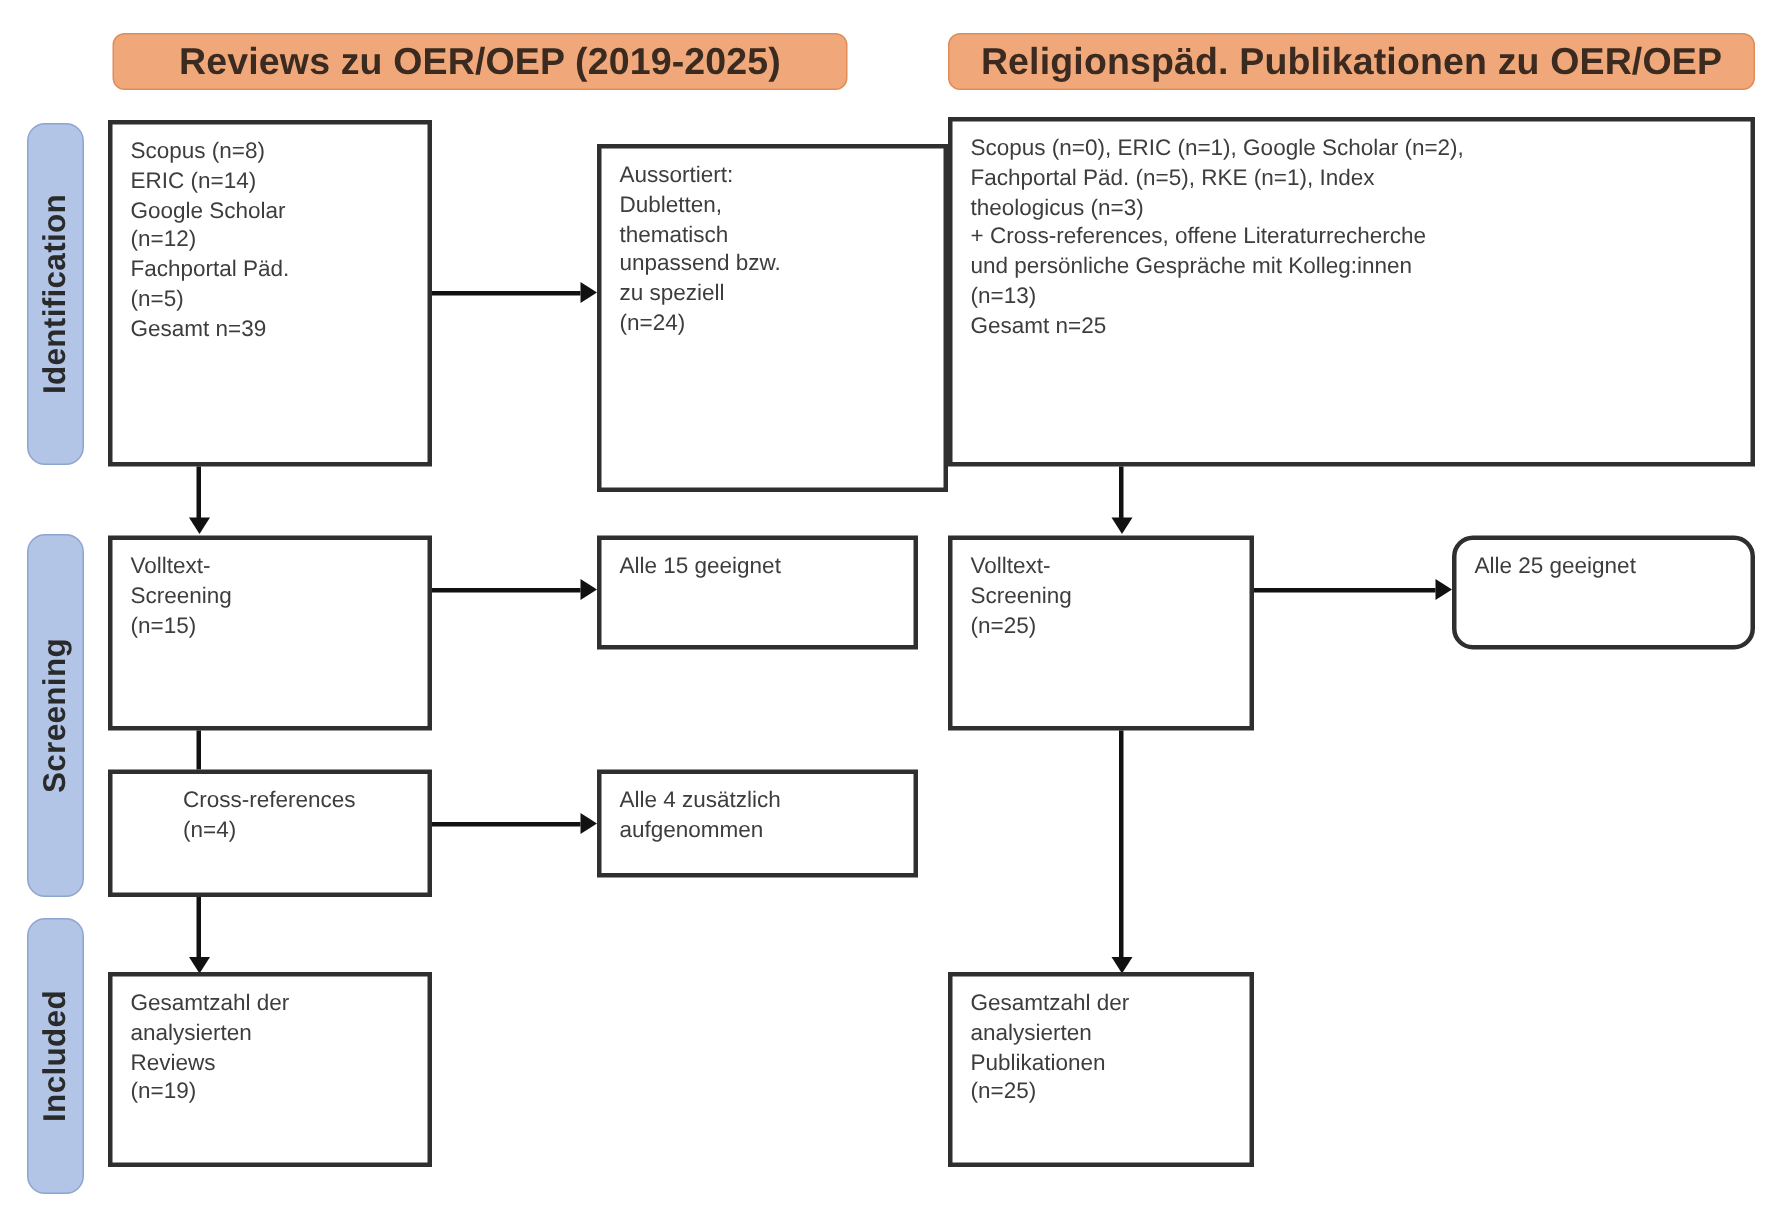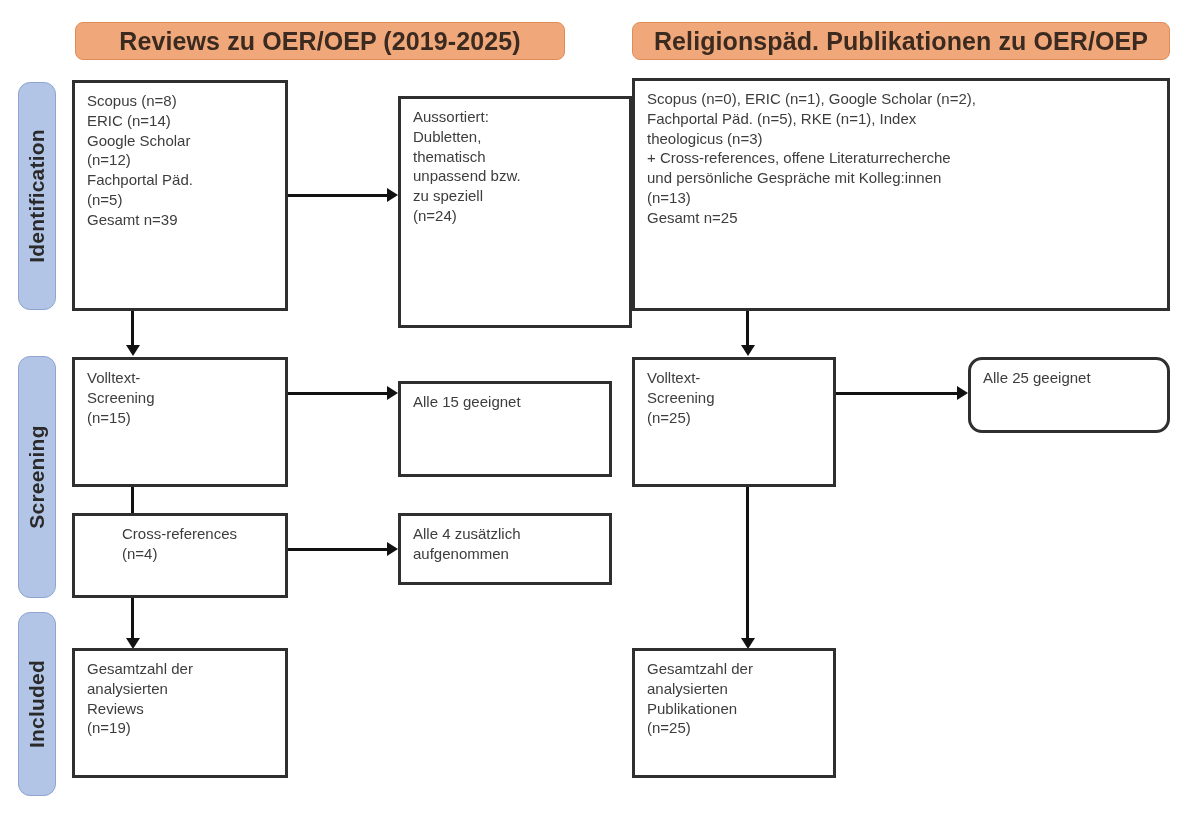--- a/index.html
+++ b/index.html
@@ -131,21 +131,21 @@
   <div class="conn-h" style="left:288px; top:194px; width:99px;"></div>
   <div class="arrow-right" style="left:387px; top:188px;"></div>
 
   <div class="conn-v" style="left:131px; top:311px; height:36px;"></div>
   <div class="arrow-down" style="left:126px; top:345px;"></div>
 
   <div class="flow-box" style="left:72px; top:357px; width:216px; height:130px;">Volltext-
 Screening
 (n=15)</div>
 
-  <div class="flow-box" style="left:398px; top:357px; width:214px; height:96px;margin-top:24px;">Alle 15 geeignet</div>
+  <div class="flow-box" style="left:398px; top:357px; width:214px; height:76px;">Alle 15 geeignet</div>
 
   <div class="conn-h" style="left:288px; top:392px; width:99px;"></div>
   <div class="arrow-right" style="left:387px; top:386px;"></div>
 
   <div class="conn-v" style="left:131px; top:487px; height:30px;"></div>
   <div class="arrow-down" style="left:126px; top:515px;"></div>
 
   <div class="flow-box" style="left:72px; top:513px; width:216px; height:85px;padding-left:47px;">Cross-references
 (n=4)</div>
 

